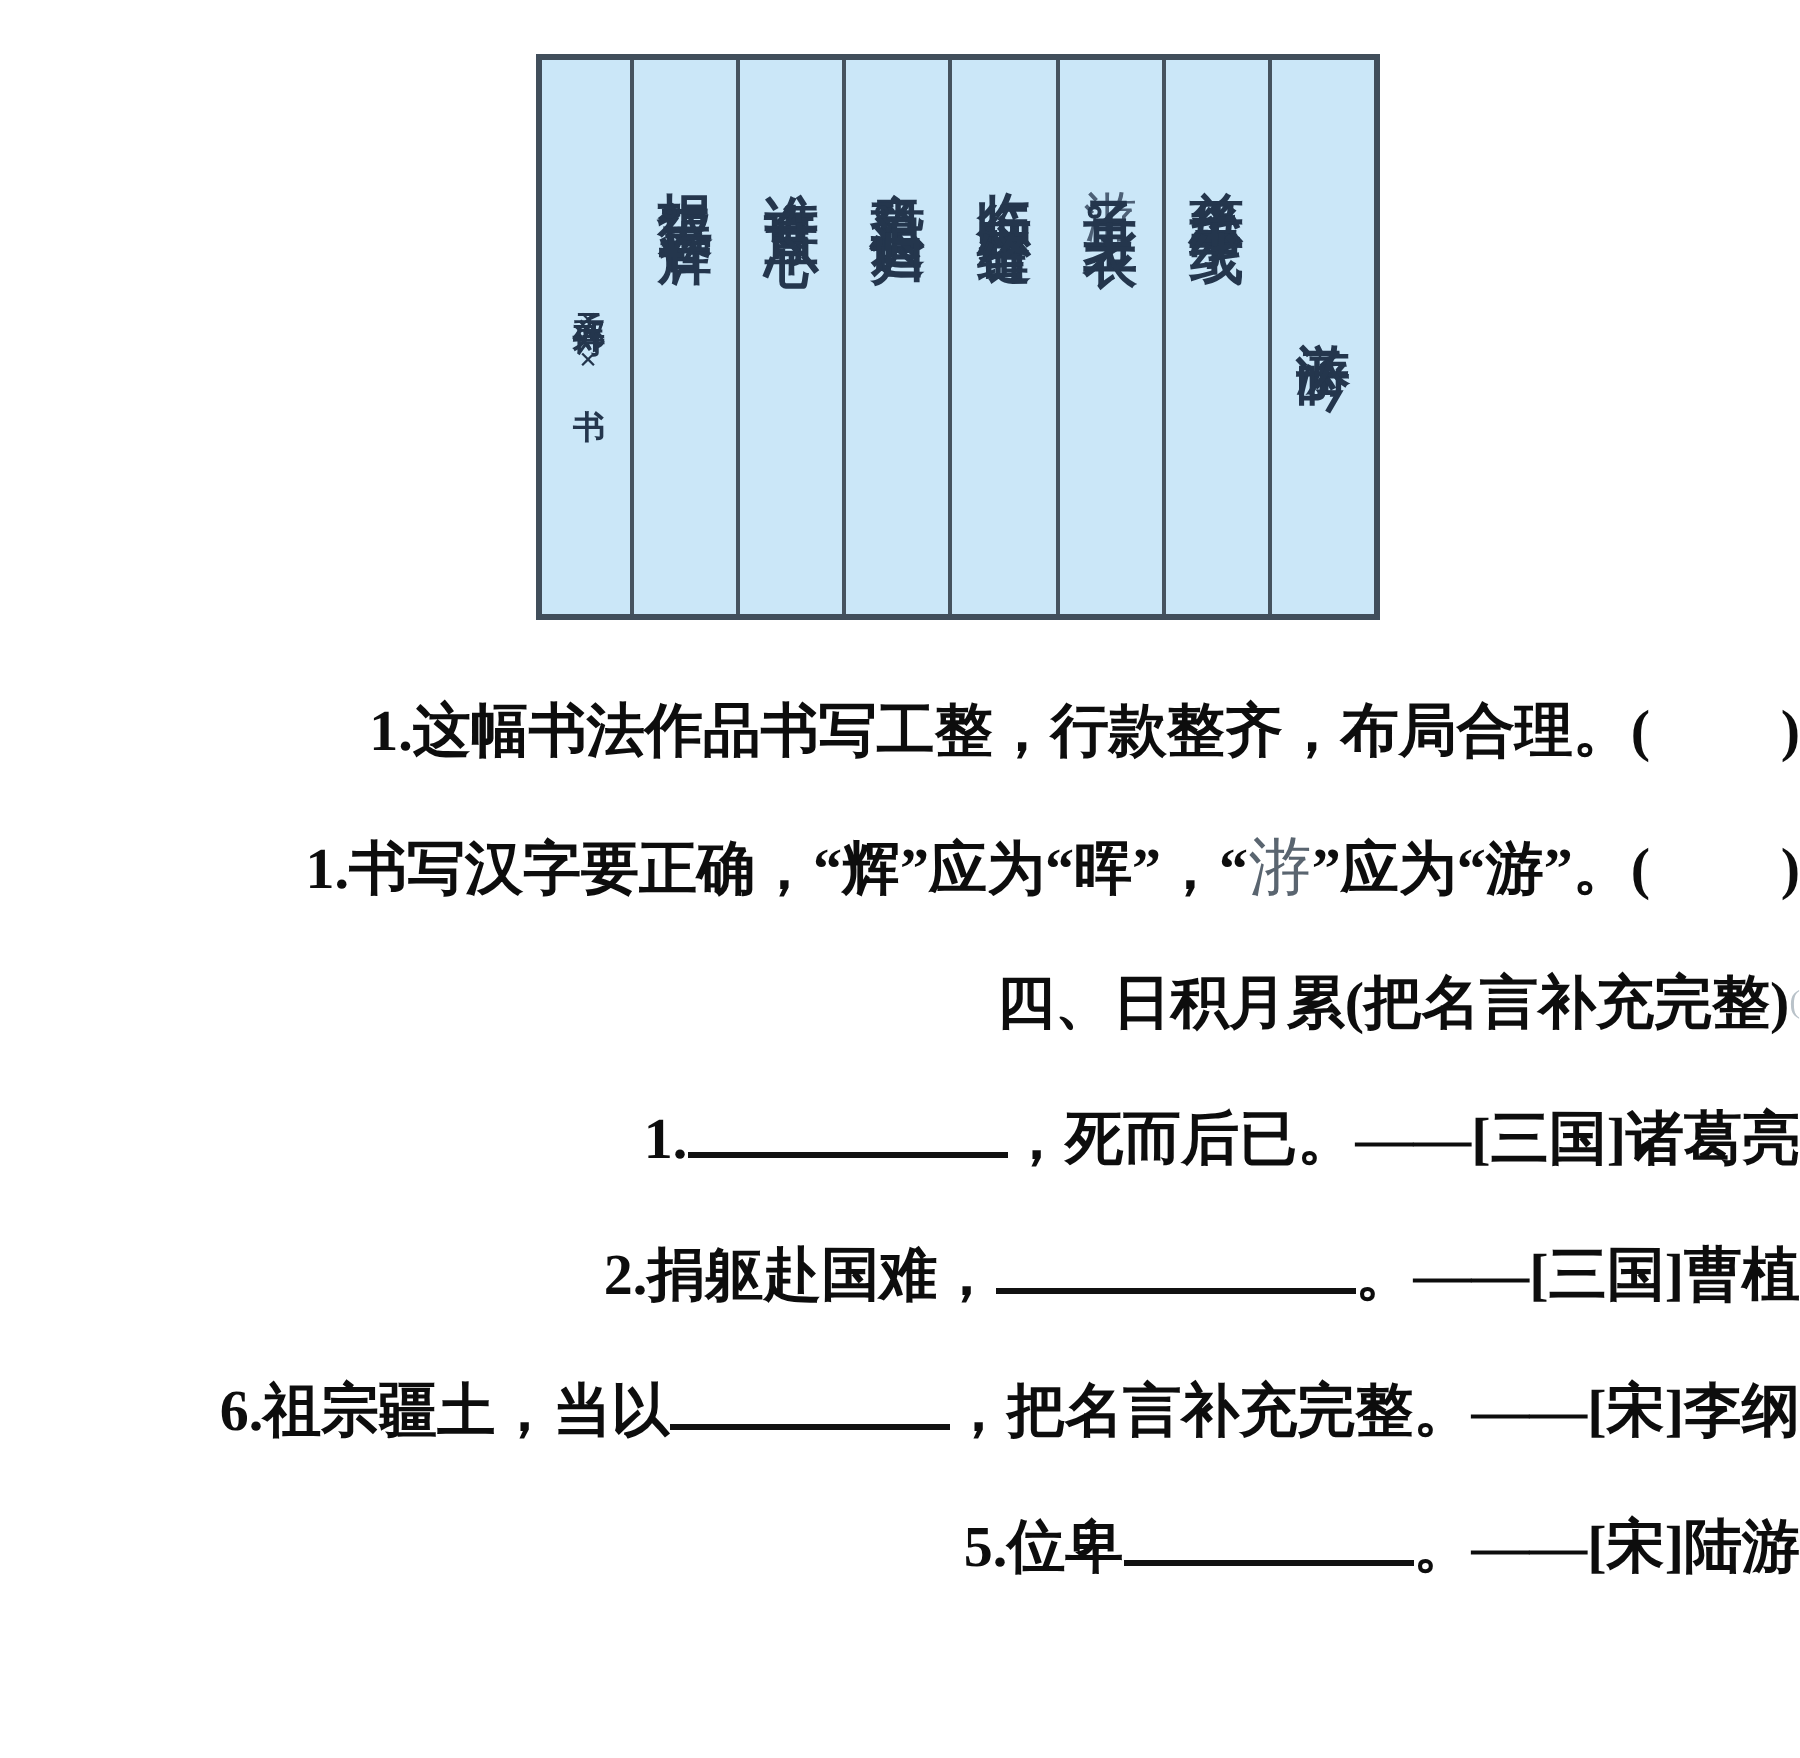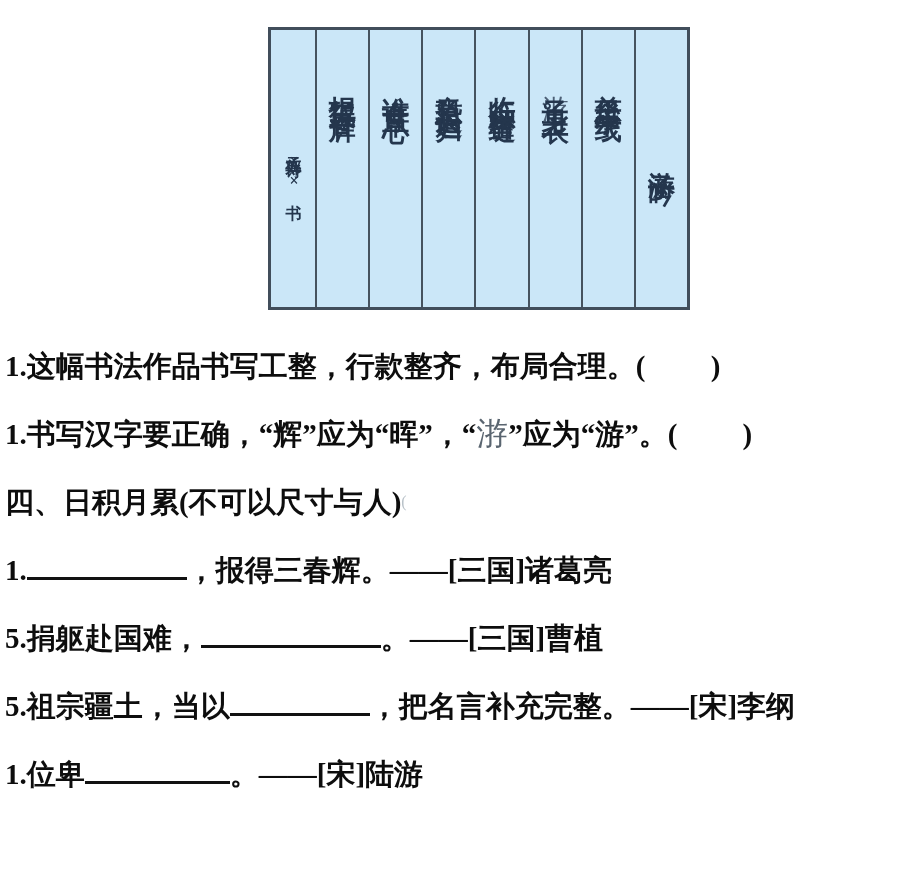--- a/index.html
+++ b/index.html
@@ -39,20 +39,21 @@
   .col.poem      { flex: 1; justify-content: flex-start; padding-top: 44px; font-size: 27px; letter-spacing: 5px; }
   .col.signature { flex: 0 0 46px; justify-content: center; font-size: 16px; letter-spacing: 3px; }
   .col .light    { color: #4d6076; font-weight: 400; }
 
   
   .lines {
     position: absolute;
     left: 5px;
     top: 332px;
     width: 895px;
+    text-align: right;
   }
   .line {
     height: 68px;
     line-height: 68px;
     white-space: nowrap;
     font-size: 29px;
     font-weight: bold;
     color: #0d0d0d;
   }
   .blank {
@@ -90,19 +91,19 @@
       <div class="col poem">
         <span>报得三春辉。</span>
       </div>
       <div class="col signature">
         <span>孟郊诗××书</span>
       </div>
     </div>
   <div class="lines">
       <div class="line"><span>1.这幅书法作品书写工整，行款整齐，布局合理。(&nbsp;&nbsp;&nbsp;&nbsp;&nbsp;&nbsp;&nbsp;&nbsp;&nbsp;)</span></div>
       <div class="line"><span>1.书写汉字要正确，“辉”应为“晖”，“</span><span class="kai">㳺</span><span>”应为“游”。(&nbsp;&nbsp;&nbsp;&nbsp;&nbsp;&nbsp;&nbsp;&nbsp;&nbsp;)</span></div>
-      <div class="line"><span>四、日积月累(不可以尺寸与人)</span><span class="faint">(</span></div>
-      <div class="line"><span>1.</span><span class="blank" style="width: 160px;"></span><span>，报得三春辉。——[三国]诸葛亮</span></div>
-      <div class="line"><span>5.捐躯赴国难，</span><span class="blank" style="width: 180px;"></span><span>。——[三国]曹植</span></div>
-      <div class="line"><span>5.祖宗疆土，当以</span><span class="blank" style="width: 140px;"></span><span>，把名言补充完整。——[宋]李纲</span></div>
-      <div class="line"><span>1.位卑</span><span class="blank" style="width: 145px;"></span><span>。——[宋]陆游</span></div>
+      <div class="line"><span>四、日积月累(把名言补充完整)</span><span class="faint">(</span></div>
+      <div class="line"><span>1.</span><span class="blank" style="width: 160px;"></span><span>，死而后已。——[三国]诸葛亮</span></div>
+      <div class="line"><span>2.捐躯赴国难，</span><span class="blank" style="width: 180px;"></span><span>。——[三国]曹植</span></div>
+      <div class="line"><span>6.祖宗疆土，当以</span><span class="blank" style="width: 140px;"></span><span>，把名言补充完整。——[宋]李纲</span></div>
+      <div class="line"><span>5.位卑</span><span class="blank" style="width: 145px;"></span><span>。——[宋]陆游</span></div>
     </div>
 </div>
 
 </body></html>

